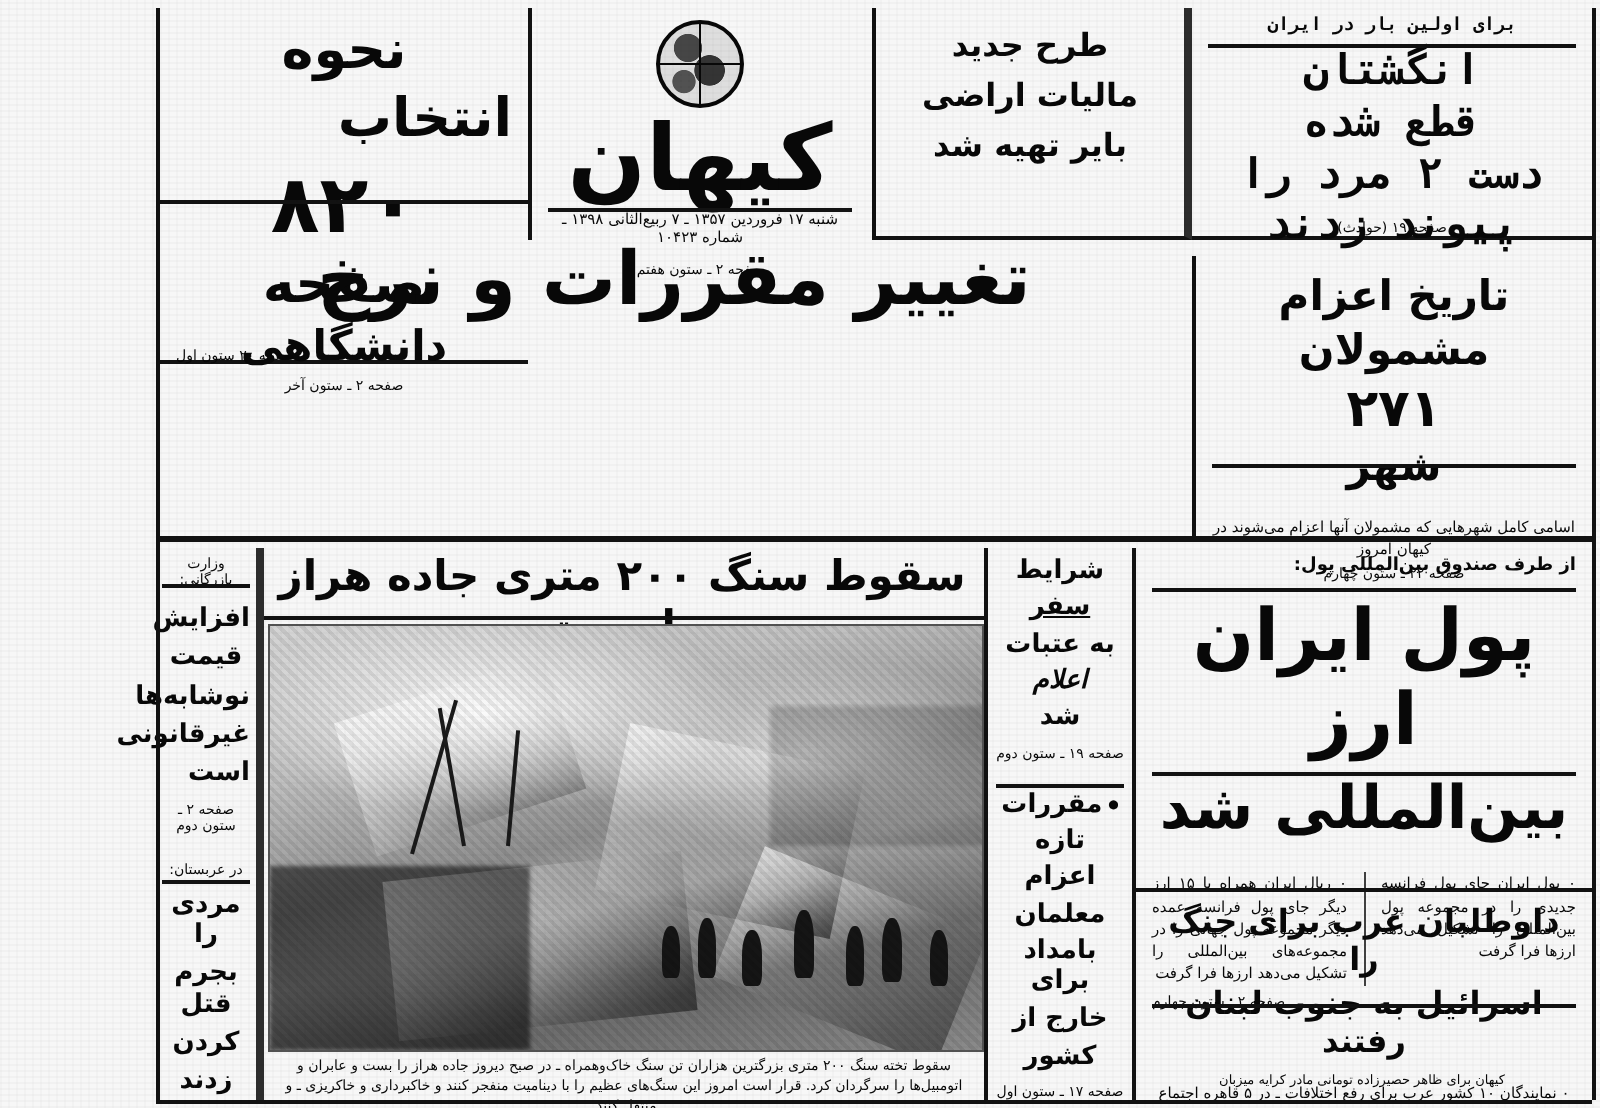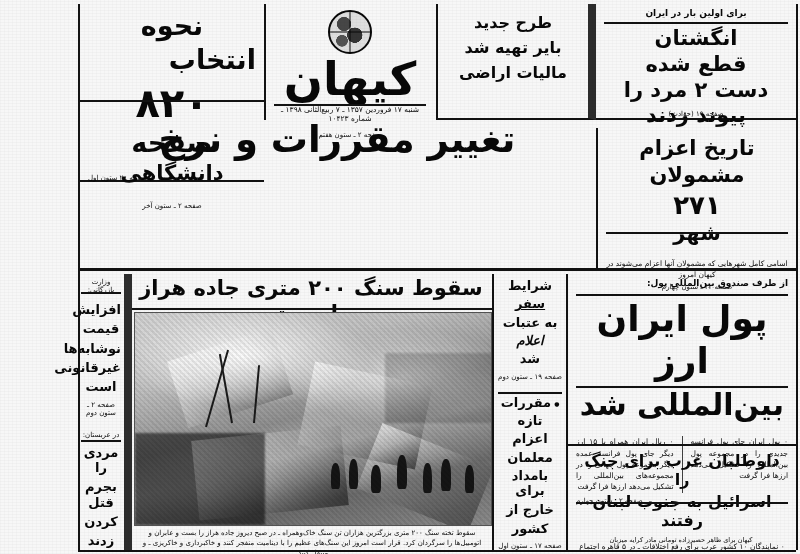--- a/index.html
+++ b/index.html
@@ -27,21 +27,21 @@
       repeating-linear-gradient(0deg, rgba(0,0,0,0.035) 0px, rgba(0,0,0,0.035) 1px, rgba(255,255,255,0) 1px, rgba(255,255,255,0) 3px),
       repeating-linear-gradient(90deg, rgba(0,0,0,0.025) 0px, rgba(0,0,0,0.025) 1px, rgba(255,255,255,0) 1px, rgba(255,255,255,0) 4px);
     opacity: .55;
     mix-blend-mode: multiply;
   }
   .rtl { direction: rtl; unicode-bidi: isolate; }
 
   
   .box { position: absolute; box-sizing: border-box; }
   .bd-l { border-left: 2px solid #1a1a1a; }
-  .bd-r { border-right: 8px solid #701a75; }
+  .bd-r { border-right: 4px solid #701a75; }
   .bd-t { border-top: 2px solid #1a1a1a; }
   .bd-b { border-bottom: 2px solid #1a1a1a; }
   .rule-h { position: absolute; background: #1a1a1a; height: 2px; }
   .rule-v { position: absolute; background: #1a1a1a; width: 2px; }
 
   
   #masthead-title {
     font-family: "DejaVu Sans", sans-serif;
     font-weight: bold;
     font-size: 46px;
@@ -147,41 +147,41 @@
 <body>
 
 <div id="page">
 
   <div class="box rtl bd-l bd-b" style="left:78px; top:4px; width:186px; height:178px; padding:6px 8px;">
     <div class="hl hl-lg">نحوه</div>
     <div class="hl hl-lg" style="margin-top:2px;text-align:right;">انتخاب</div>
     <div class="hl" style="font-size:40px; margin-top:4px;">۸۲۰</div>
     <div class="hl hl-lg">صفحه</div>
     <div class="hl hl-md" style="margin-top:2px;">دانشگاهی</div>
-    <div class="ref" style="margin-top:16px;">صفحه ۲ ـ ستون آخر</div>
+    <div class="ref" style="margin-top:3px;">صفحه ۲ ـ ستون آخر</div>
   </div>
 
   <div class="box rtl" style="left:264px; top:4px; width:172px; height:116px; padding:4px 6px;">
     <div class="globe" style="margin-top:2px;"></div>
     <div id="masthead-title" style="margin-top:2px;">کیهان</div>
     <div id="masthead-meta">شنبه ۱۷ فروردین ۱۳۵۷ ـ ۷ ربیع‌الثانی ۱۳۹۸ ـ شماره ۱۰۴۲۳</div>
     <div class="rule-h" style="left:10px; right:10px; top:100px;"></div>
     <div id="masthead-meta2" style="margin-top:8px;">صفحه ۲ ـ ستون هفتم</div>
   </div>
 
   <div class="rule-v" style="left:264px; top:4px; height:116px;"></div>
   <div class="rule-v" style="left:436px; top:4px; height:116px;"></div>
 
   <div class="box rtl bd-r bd-l bd-b" style="left:436px; top:4px; width:160px; height:116px; padding:10px 8px;">
     <div class="hl hl-sm">طرح جدید</div>
+    <div class="hl hl-sm" style="margin-top:6px;">مالیات اراضی</div>
     <div class="hl hl-sm" style="margin-top:6px;">بایر تهیه شد</div>
-    <div class="hl hl-sm" style="margin-top:6px;">مالیات اراضی</div>
-  </div>
-
-  <div class="box rtl bd-b" style="left:596px; top:4px; width:200px; height:116px; padding:4px 8px;">
+  </div>
+
+  <div class="box rtl bd-b" style="left:596px; top:4px; width:200px; height:116px; padding:4px 8px;font-family:Liberation Mono, monospace;">
     <div class="kicker">برای اولین بار در ایران</div>
     <div class="rule-h" style="left:8px; right:8px; top:18px;"></div>
     <div class="hl hl-md" style="margin-top:8px;">انگشتان</div>
     <div class="hl hl-md" style="margin-top:1px;">قطع شده</div>
     <div class="hl hl-md" style="margin-top:1px;">دست ۲ مرد را</div>
     <div class="hl hl-md" style="margin-top:1px;">پیوند زدند</div>
   </div>
   <div class="ref rtl box" style="left:596px; top:110px; width:200px;">صفحه ۱۹ (حوادث)</div>
 
   <div class="box rtl" style="left:78px; top:104px; width:518px; height:152px; padding:4px 10px;">
@@ -269,21 +269,21 @@
 
   <div class="box rtl caption" style="left:134px; top:528px; width:356px; height:24px; padding:0 6px;">سقوط تخته سنگ ۲۰۰ متری بزرگترین هزاران تن سنگ خاک‌وهمراه ـ در صبح دیروز جاده هراز را بست و عابران و اتومبیل‌ها را سرگردان کرد. قرار است امروز این سنگ‌های عظیم را با دینامیت منفجر کنند و خاکبرداری و خاکریزی ـ و منتقل کنند.</div>
 
   <div class="box rtl bd-r" style="left:78px; top:274px; width:54px; height:276px; padding:4px 3px;">
     <div class="ref">وزارت بازرگانی:</div>
     <div class="rule-h" style="left:3px; right:3px; top:18px;"></div>
     <div class="hl hl-xs" style="margin-top:8px;">افزایش</div>
     <div class="hl hl-xs" style="margin-top:4px;">قیمت</div>
     <div class="hl hl-xs" style="margin-top:4px;">نوشابه‌ها</div>
     <div class="hl hl-xs" style="margin-top:4px;">غیرقانونی</div>
-    <div class="hl hl-xs" style="margin-top:4px;">است</div>
+    <div class="hl hl-xs" style="margin-top:4px;text-align:right;">است</div>
     <div class="ref" style="margin-top:6px;">صفحه ۲ ـ ستون دوم</div>
     <div class="rule-h" style="left:3px; right:3px; top:166px;"></div>
     <div class="ref" style="margin-top:14px;">در عربستان:</div>
     <div class="hl hl-xs" style="margin-top:6px;">مردی را</div>
     <div class="hl hl-xs" style="margin-top:4px;">بجرم قتل</div>
     <div class="hl hl-xs" style="margin-top:4px;">کردن</div>
     <div class="hl hl-xs" style="margin-top:4px;">زدند</div>
 
   </div>
 

